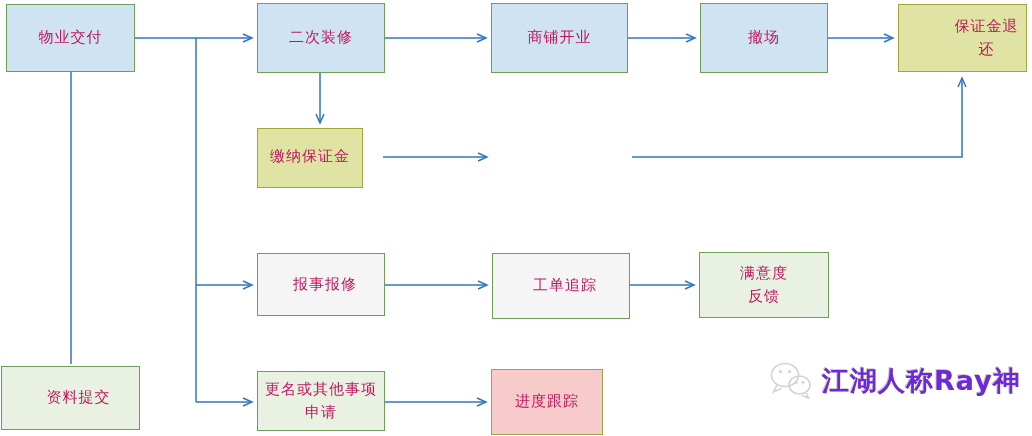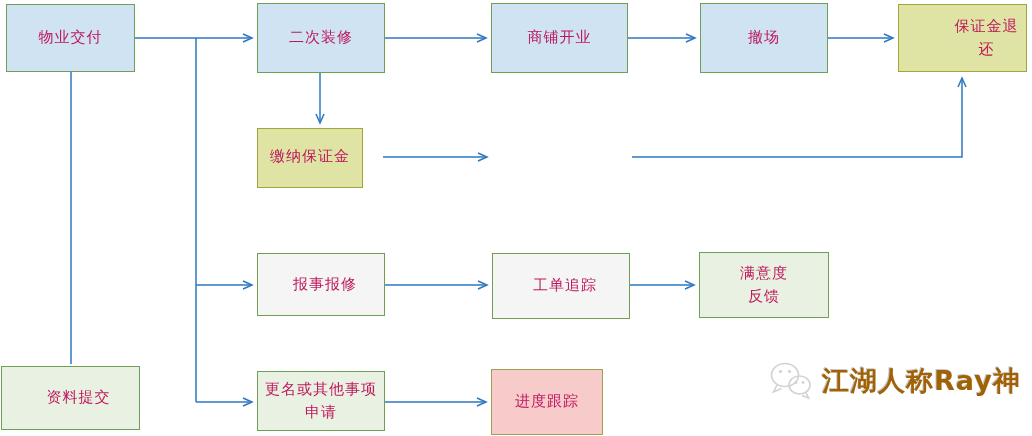--- a/index.html
+++ b/index.html
@@ -16,21 +16,21 @@
   .node.olive{background:#dfe3a4;border-color:#a3a43e;}
   .node.pink-salmon{background:#f8cbcb;border-color:#e9a1a1;}
   .node.pink-olive{background:#f8cbcb;border-color:#9ea24e;}
   .node.gray{background:#f5f5f5;border-color:#6f9e57;padding-left:8px;}
   .node.green{background:#e9f2e2;border-color:#6f9e57;}
   .watermark{
     position:absolute;left:768px;top:360px;z-index:3;display:flex;align-items:center;gap:8px;
     color:#dadada;
   }
   .wm-text{
-    font-size:27px;font-weight:bold;letter-spacing:1px;color:#a16207;
+    font-size:27px;font-weight:bold;letter-spacing:1px;color:#6d28d9;
     text-shadow:1px 1px 0 #ffffff,-1px -1px 0 #c9c9c9;
     white-space:nowrap;
   }
 </style>
 </head>
 <body>
 
 <div class="canvas">
 
   <svg class="edges" width="1032" height="436" viewBox="0 0 1032 436">

